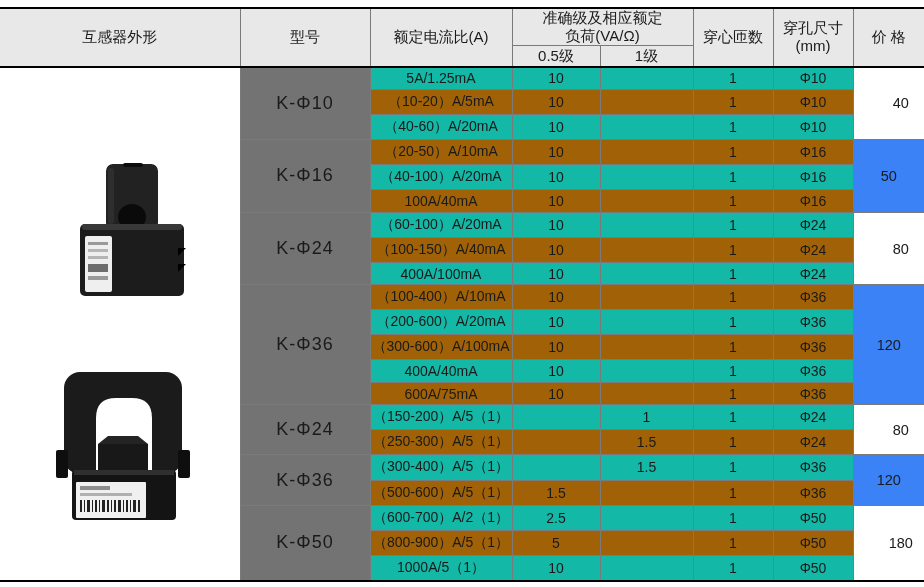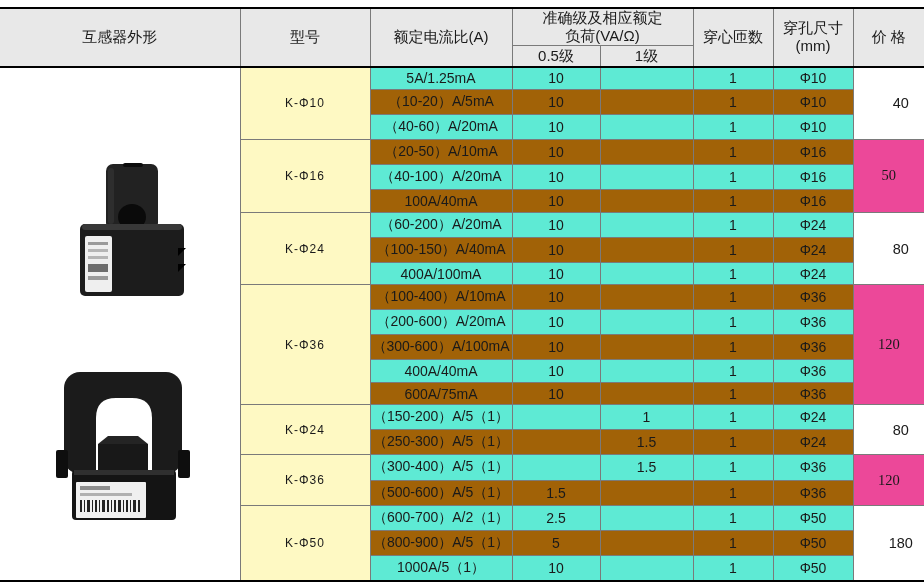--- a/index.html
+++ b/index.html
@@ -19,25 +19,25 @@
   }
   thead th{
     background:#e8e8e8;font-weight:normal;font-size:15px;line-height:18px;
     white-space:pre-line;
   }
   thead tr.main{height:32px;}
   thead tr.sub{height:21px;}
   thead th.hb{border-bottom:2.5px solid #000;}
   thead th.ht{border-bottom:1px solid #7a7a7a;}
   tbody td{font-size:14px;}
-  td.w{background:#5eead4;}
+  td.w{background:#14b8a6;}
   td.g{background:#a16207;}
-  td.model-cell{background:#fef9c3;font-size:12px;letter-spacing:1px;}
+  td.model-cell{background:#737373;font-size:18px;letter-spacing:1px;}
   td.price-w{background:#ffffff;font-size:14.5px;padding-left:24px;}
-  td.price-g{background:#ec4899;font-size:14.5px;font-family:Liberation Serif, serif;}
+  td.price-g{background:#3b82f6;font-size:14.5px;}
   td.photo-cell{background:#ffffff;position:relative;}
   .photo-wrap{position:absolute;left:0;top:0;width:240px;height:520px;}
   .ct1{position:absolute;left:66px;top:92px;}
   .ct2{position:absolute;left:54px;top:298px;}
 </style>
 </head>
 <body>
 
 <div class="page">
   <table class="spec">
@@ -161,21 +161,21 @@
         </tr>
         <tr>
           <td class="g">100A/40mA</td>
           <td class="g">10</td>
           <td class="g"></td>
           <td class="g">1</td>
           <td class="g">Φ16</td>
         </tr>
         <tr>
           <td class="model-cell" rowspan="3">K-Φ24</td>
-          <td class="w">（60-200）A/20mA</td>
+          <td class="w">（60-100）A/20mA</td>
           <td class="w">10</td>
           <td class="w"></td>
           <td class="w">1</td>
           <td class="w">Φ24</td>
           <td class="price-w" rowspan="3">80</td>
         </tr>
         <tr>
           <td class="g">（100-150）A/40mA</td>
           <td class="g">10</td>
           <td class="g"></td>

